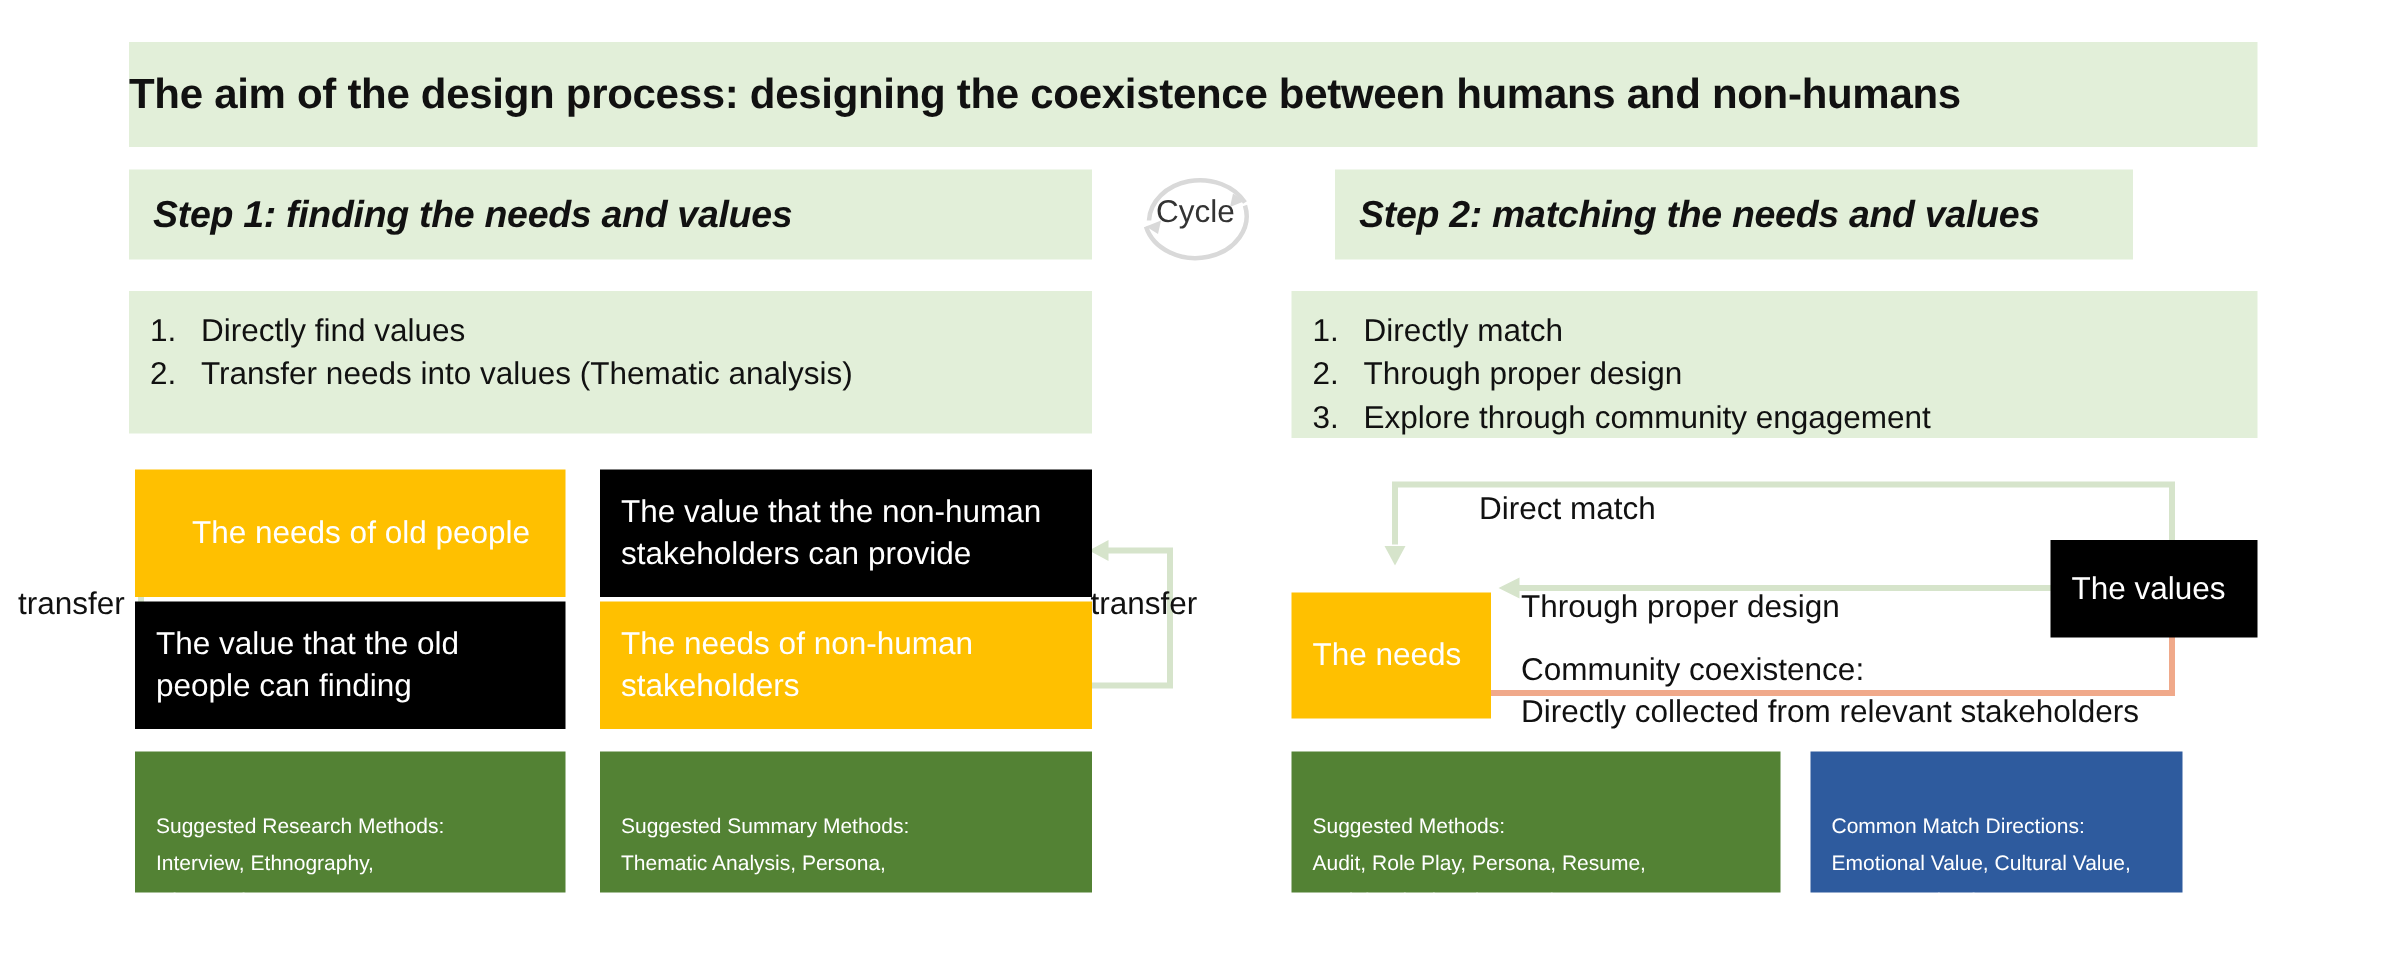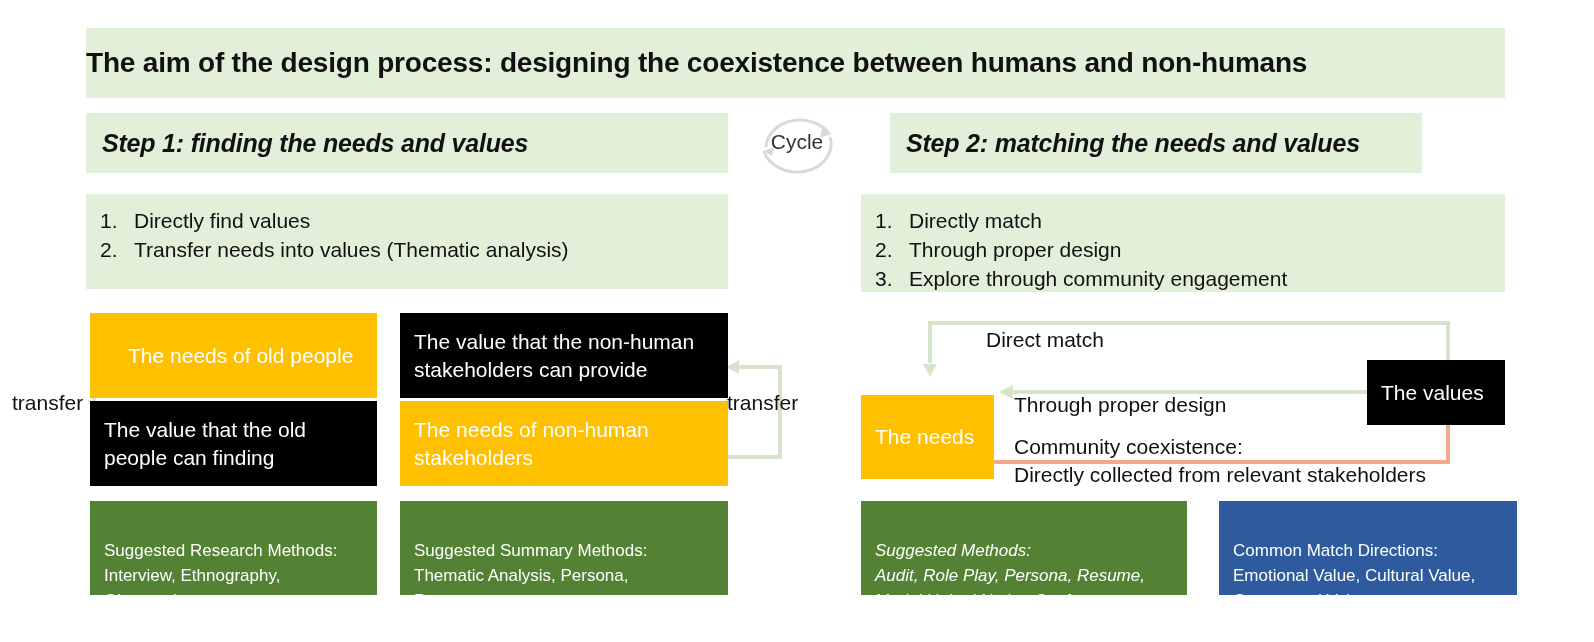--- a/index.html
+++ b/index.html
@@ -79,21 +79,21 @@
     font-size: 21px;
     line-height: 28px;
     padding: 0 14px;
   }
   .cbox .txt { display: block; }
   .orange { background: #FFC000; }
   .lgreen { background: #000000; }
 
   .mbox {
     color: #ffffff;
-    font-size: 17px;
+    font-size: 14px;
     line-height: 25px;
     padding: 12px 14px 12px 14px;
     white-space: pre-line;
   }
   .dgreen { background: #538234; }
   .blue   { background: #2E5B9E; }
 
   
   .flabel {
     font-size: 21px;
@@ -231,25 +231,25 @@
     <span class="txt">The values</span>
   </div>
 
   <div class="abs flabel" style="left:986px; top:326px;">Direct match</div>
 
   <div class="abs flabel" style="left:1014px; top:391px;">Through proper design</div>
 
   <div class="abs flabel" style="left:1014px; top:433px;">Community coexistence:
 Directly collected from relevant stakeholders</div>
 
-  <div class="abs mbox dgreen" style="left:861px; top:501px; width:326px; height:94px;font-style:italic;">
+  <div class="abs mbox dgreen" style="left:861px; top:501px; width:326px; height:94px;">
     <span>Suggested Methods:
 Audit, Role Play, Persona, Resume,
 Model United Nation Conference</span>
   </div>
 
-  <div class="abs mbox blue" style="left:1207px; top:501px; width:298px; height:94px;margin-left:12px;">
+  <div class="abs mbox blue" style="left:1207px; top:501px; width:248px; height:94px;">
     <span>Common Match Directions:
 Emotional Value, Cultural Value,
 Ornamental Value, etc.</span>
   </div>
 
 </div>
 
 </body></html>

